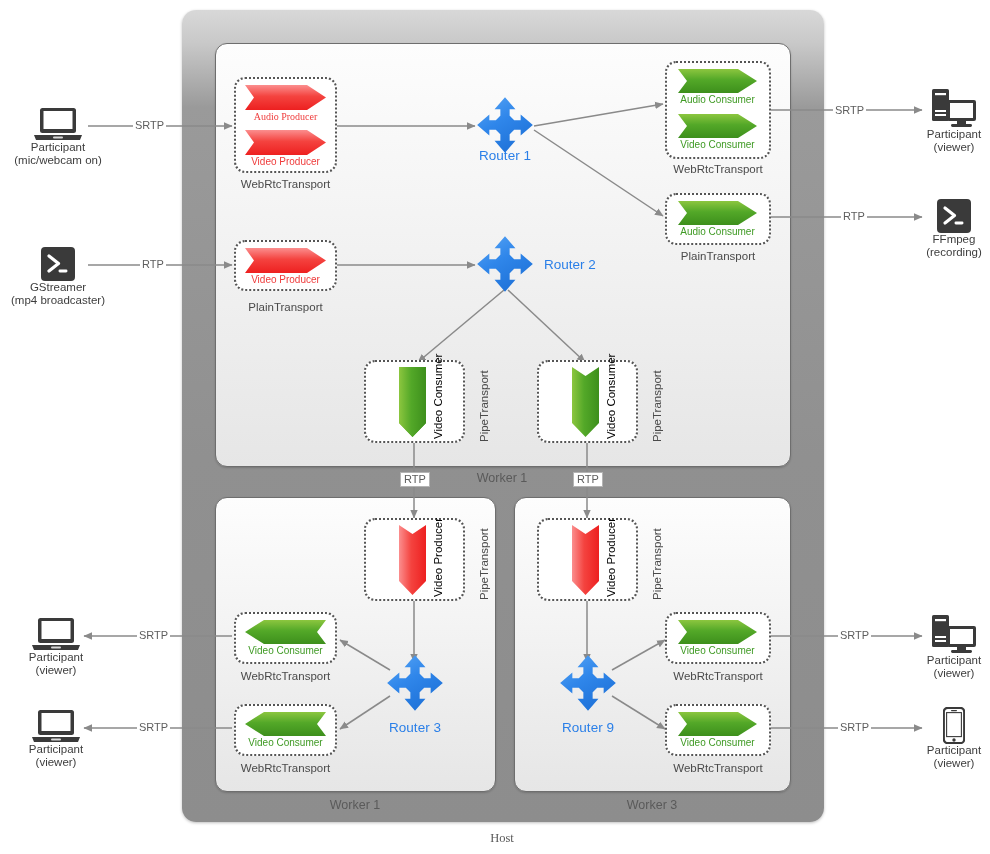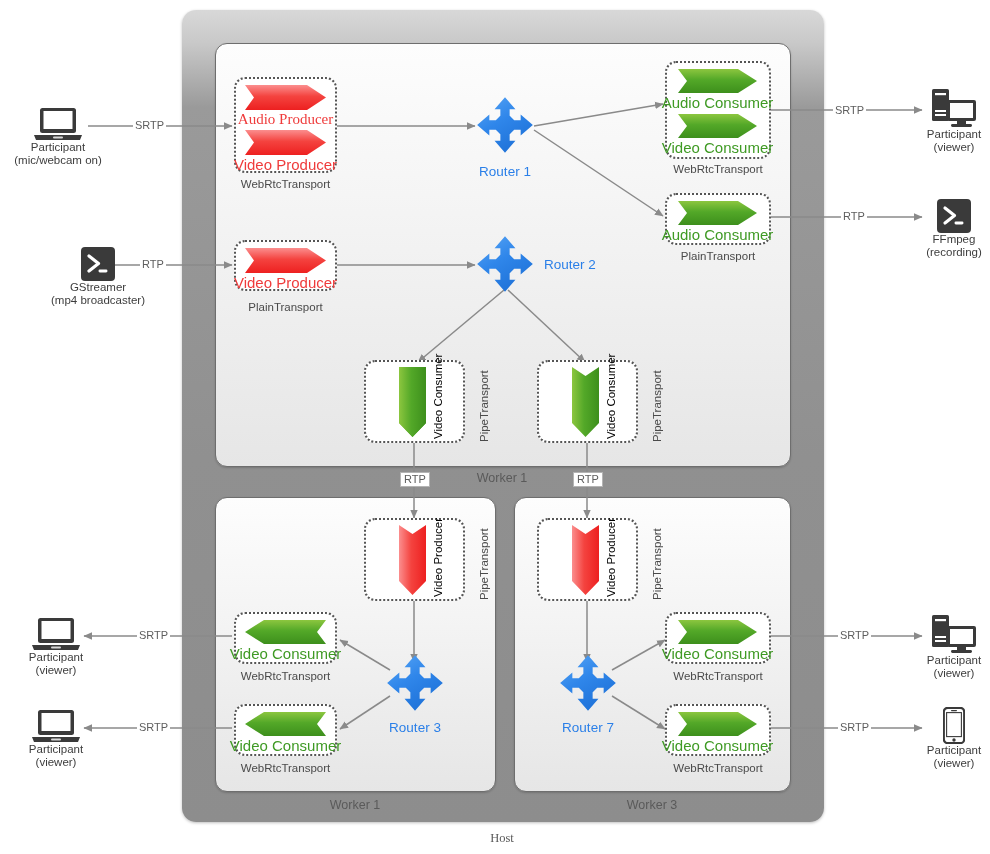--- a/index.html
+++ b/index.html
@@ -27,21 +27,21 @@
   .transport{position:absolute;border:2px dotted #555;border-radius:11px;
              background:#ffffff;box-sizing:border-box;}
   .tlabel{position:absolute;font-size:11.5px;color:#4a4a4a;white-space:nowrap;text-align:center;}
   .tlabel-v{position:absolute;font-size:11.5px;color:#4a4a4a;white-space:nowrap;
             transform-origin:0 0;transform:rotate(-90deg);}
 
   
   .badge{position:absolute;}
   .badge svg{display:block;}
   .badge .cap{position:absolute;left:50%;transform:translateX(-50%);
-              white-space:nowrap;font-size:15px;top:100%;margin-top:1px;}
+              white-space:nowrap;font-size:10px;top:100%;margin-top:1px;}
   .cap.red{color:#ef3b3b;}
   .cap.green{color:#3f9a24;}
 
   
   .badge-v{position:absolute;}
   .badge-v .capv{position:absolute;font-size:11.5px;white-space:nowrap;
                  transform-origin:0 0;transform:rotate(-90deg);}
 
   
   .router{position:absolute;}
@@ -306,21 +306,21 @@
             <stop offset="1" stop-color="#1f72d8"></stop>
       </linearGradient>
         </defs>
       <path fill="url(#gB)" d="M50,2 L68,23 L58,23 L58,35 L42,35 L42,23 L32,23 z
                                M98,50 L77,68 L77,58 L65,58 L65,42 L77,42 L77,32 z
                                M50,98 L32,77 L42,77 L42,65 L58,65 L58,77 L68,77 z
                                M2,50 L23,32 L23,42 L35,42 L35,58 L23,58 L23,68 z
                                M50,26 L74,50 L50,74 L26,50 z"></path>
     </svg>
   </div>
-  <div class="router-label" style="left:470px;top:164px;width:70px;text-align:center;">Router 1</div>
+  <div class="router-label" style="left:470px;top:148px;width:70px;text-align:center;">Router 1</div>
 
   <div class="router" style="left:476px;top:235px;">
     <svg width="58" height="58" viewBox="0 0 100 100">
       <path fill="url(#gB)" d="M50,2 L68,23 L58,23 L58,35 L42,35 L42,23 L32,23 z
                                M98,50 L77,68 L77,58 L65,58 L65,42 L77,42 L77,32 z
                                M50,98 L32,77 L42,77 L42,65 L58,65 L58,77 L68,77 z
                                M2,50 L23,32 L23,42 L35,42 L35,58 L23,58 L23,68 z
                                M50,26 L74,50 L50,74 L26,50 z"></path>
     </svg>
   </div>
@@ -339,34 +339,34 @@
 
   <div class="router" style="left:559px;top:654px;">
     <svg width="58" height="58" viewBox="0 0 100 100">
       <path fill="url(#gB)" d="M50,2 L68,23 L58,23 L58,35 L42,35 L42,23 L32,23 z
                                M98,50 L77,68 L77,58 L65,58 L65,42 L77,42 L77,32 z
                                M50,98 L32,77 L42,77 L42,65 L58,65 L58,77 L68,77 z
                                M2,50 L23,32 L23,42 L35,42 L35,58 L23,58 L23,68 z
                                M50,26 L74,50 L50,74 L26,50 z"></path>
     </svg>
   </div>
-  <div class="router-label" style="left:553px;top:720px;width:70px;text-align:center;">Router 7</div>
+  <div class="router-label" style="left:553px;top:720px;width:70px;text-align:center;">Router 9</div>
 
   <div class="endpoint" style="left:10px;top:107px;width:96px;">
     <svg class="ico" width="50" height="34" viewBox="0 0 50 34">
       <rect x="7" y="1" width="36" height="25" rx="2.5" fill="#3a3a3a"></rect>
       <rect x="10.5" y="4" width="29" height="18" fill="#ffffff"></rect>
       <path d="M1,28 L49,28 L47,33 L3,33 z" fill="#3a3a3a"></path>
       <rect x="20" y="29.6" width="10" height="2" rx="1" fill="#d8d8d8"></rect>
     </svg>
     <span class="nm">Participant</span>
     <span class="nm">(mic/webcam on)</span>
   </div>
 
-  <div class="endpoint" style="left:10px;top:247px;width:96px;margin-left:40px;">
+  <div class="endpoint" style="left:10px;top:247px;width:96px;">
     <svg class="ico" width="34" height="34" viewBox="0 0 34 34">
       <rect x="0" y="0" width="34" height="34" rx="4" fill="#3a3a3a"></rect>
       <path d="M8,9 L17.5,16.5 L8,24" fill="none" stroke="#ffffff" stroke-width="3.2" stroke-linecap="round" stroke-linejoin="round"></path>
       <rect x="17.5" y="22.5" width="9" height="3" rx="1.4" fill="#ffffff"></rect>
     </svg>
     <span class="nm">GStreamer</span>
     <span class="nm">(mp4 broadcaster)</span>
   </div>
 
   <div class="endpoint" style="left:906px;top:88px;width:96px;">

